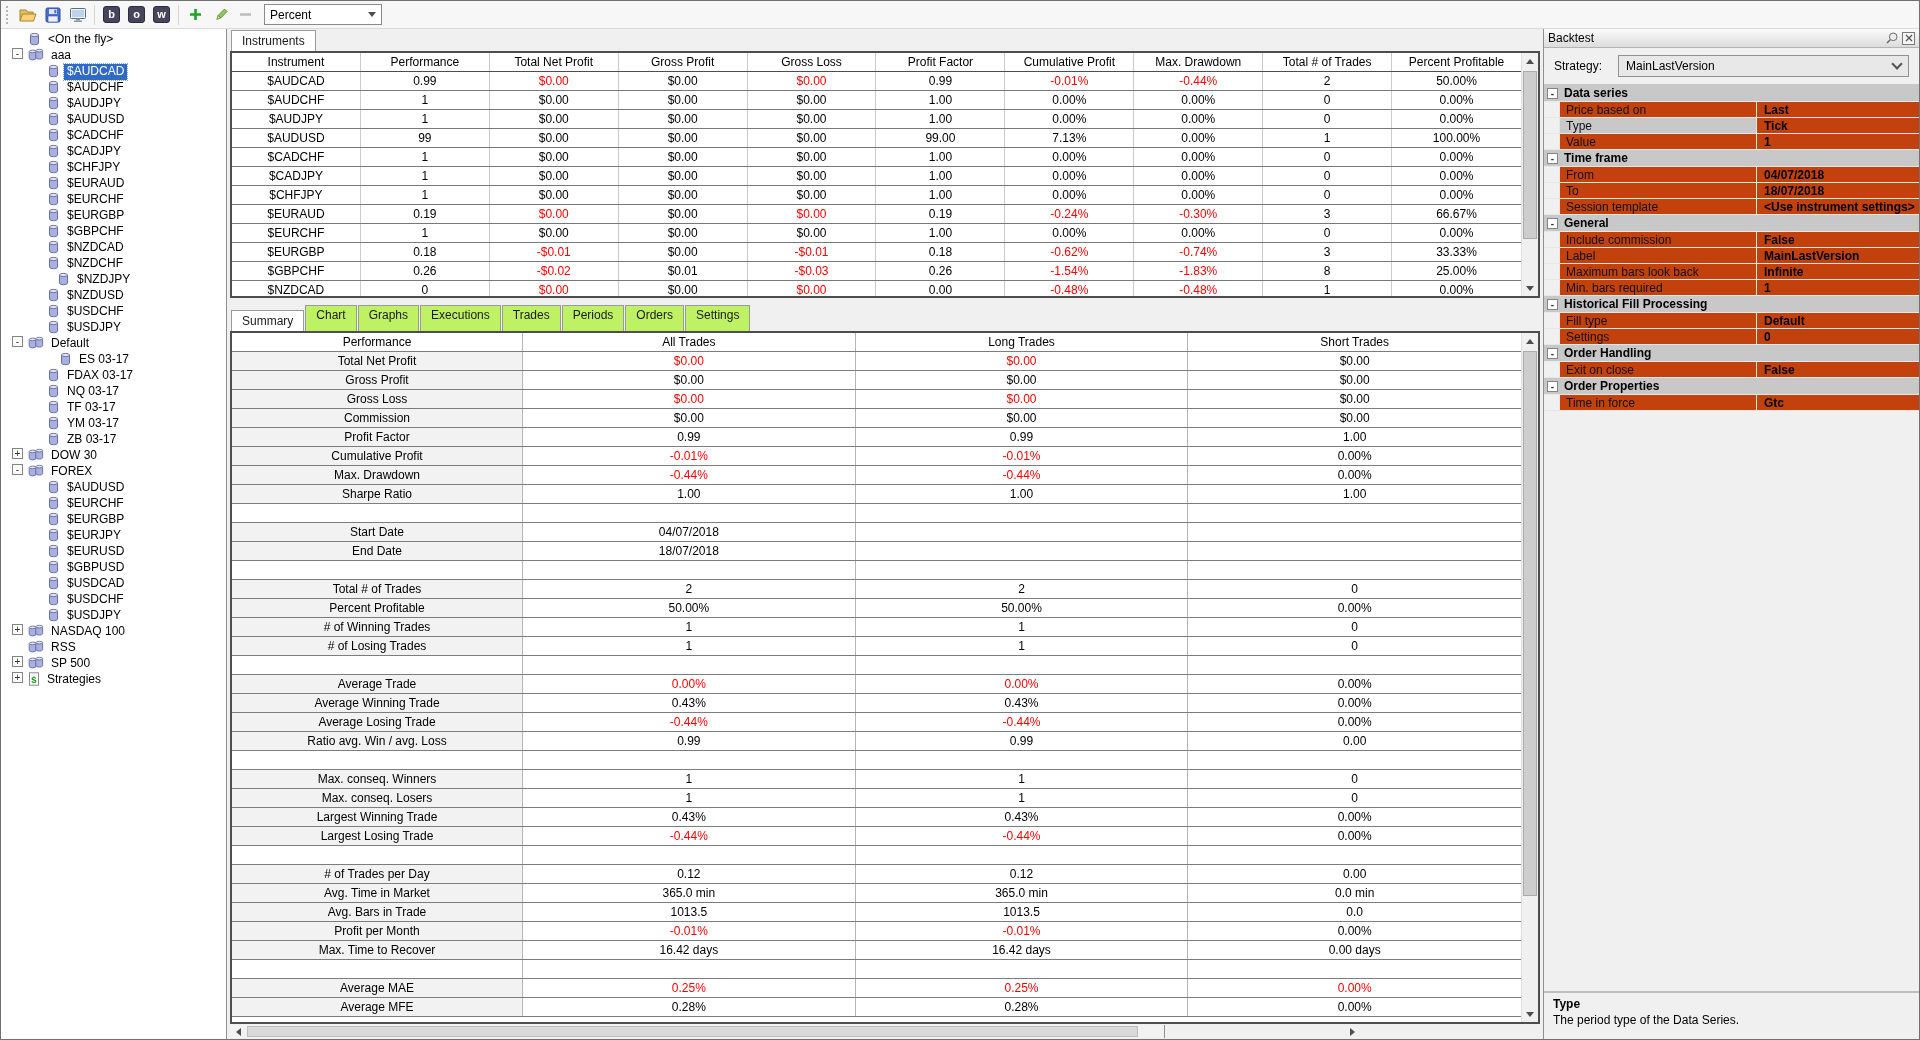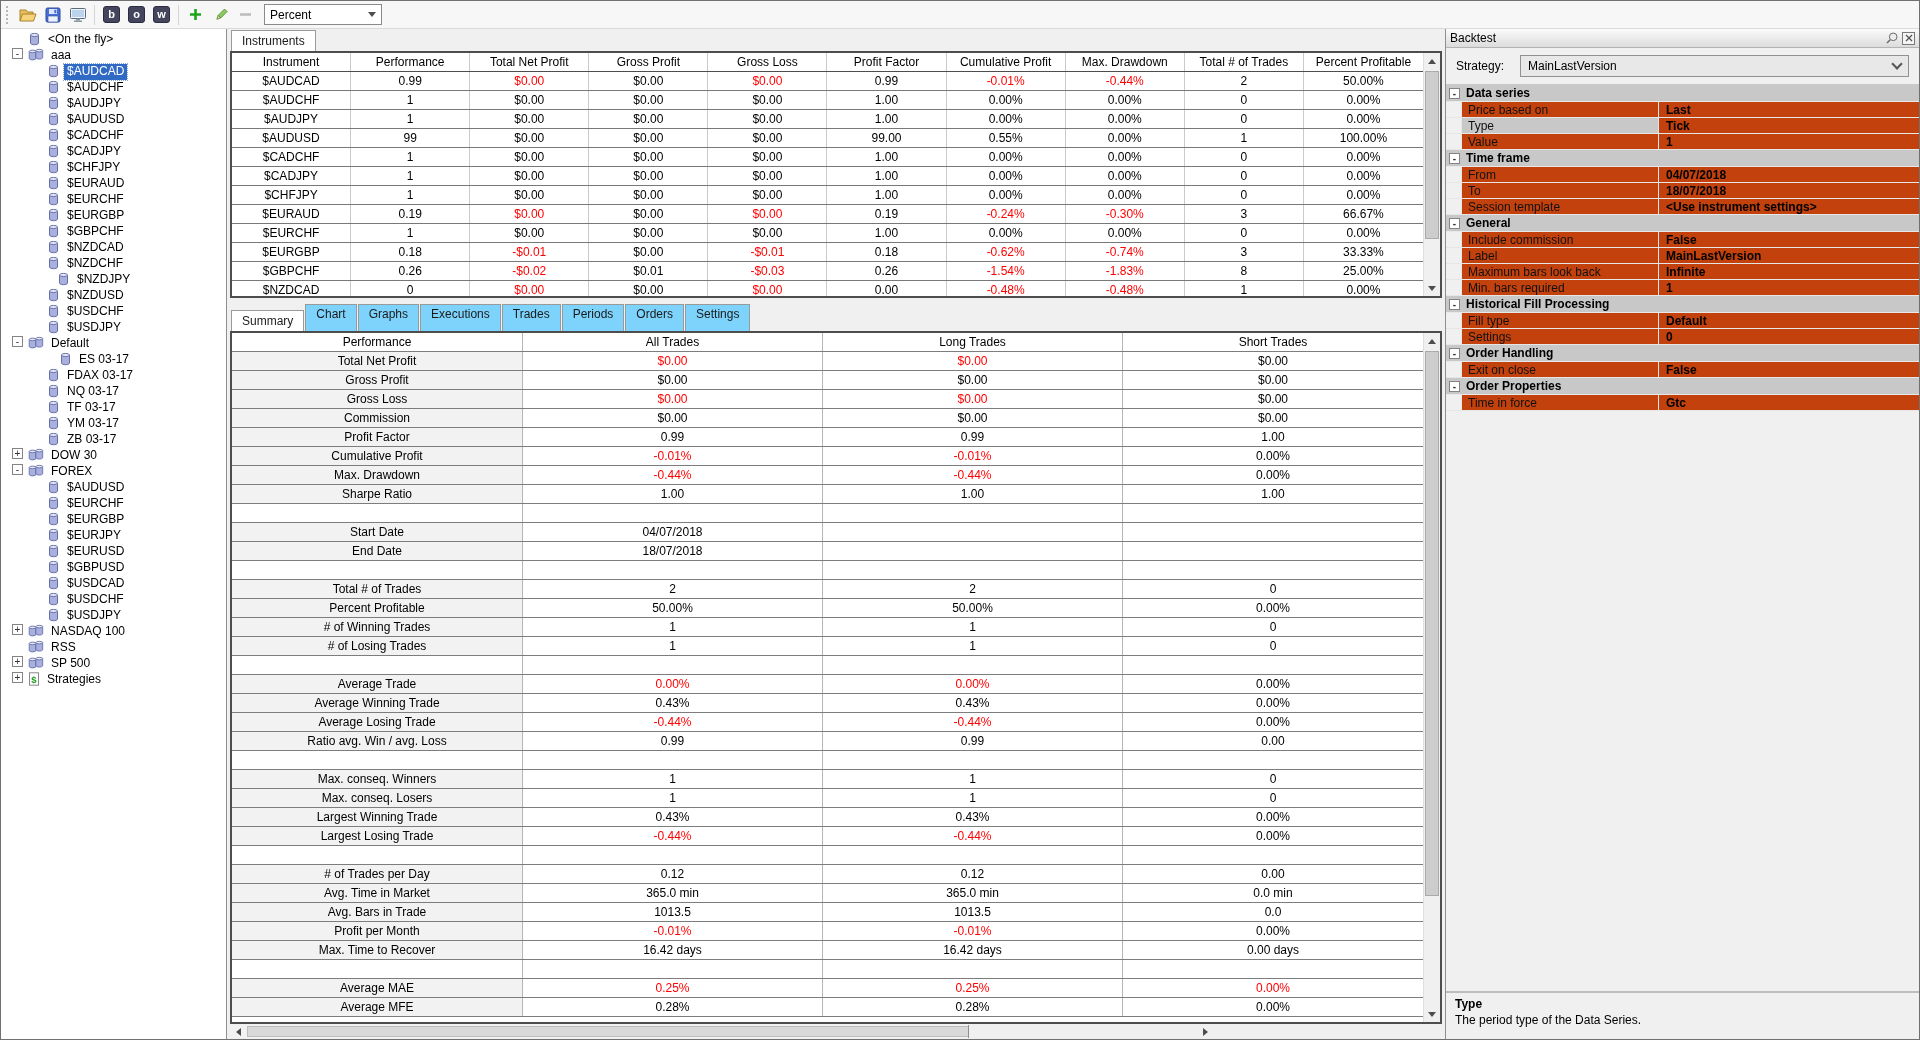--- a/index.html
+++ b/index.html
@@ -27,22 +27,22 @@
 .content{flex:1;display:flex;min-height:0}
 .tree-panel{width:226px;flex:0 0 auto;background:#fff;border-right:1px solid #8f8f8f;overflow:hidden;padding-top:3px}
 .tree-row{height:16px;display:flex;white-space:nowrap}
 .exp{width:11px;height:11px;border:1px solid #848484;background:#fff;font-size:10px;line-height:9px;text-align:center;flex:0 0 auto;color:#333}
 .exp-sp{width:11px;flex:0 0 auto}
 .tree-icon{margin:0 4px 0 5px;flex:0 0 auto;display:flex}
 .tree-label{padding:0 3px;line-height:15px}
 .tree-label.sel{background:#316ac5;color:#fff;outline:1px dotted #8aa6d6}
 
 .main{flex:1;min-width:0;display:flex;flex-direction:column;background:#f0f0f0;padding:0 3px}
-.tabstrip{height:22px;flex:0 0 auto;display:flex;align-items:center;padding-left:1px}
-.tab{padding:0 10px;height:32px;line-height:18px;background:#7dd3fc;border:1px solid #9a9a9a;border-bottom:none;margin-right:1px;color:#1a1a1a}
+.tabstrip{height:22px;flex:0 0 auto;display:flex;align-items:flex-end;padding-left:1px}
+.tab{padding:0 10px;height:26px;line-height:18px;background:#bef264;border:1px solid #9a9a9a;border-bottom:none;margin-right:1px;color:#1a1a1a}
 .tab.active{background:#fff;height:21px;line-height:21px}
 .itable-wrap{height:247px;flex:0 0 auto;position:relative;border:2px solid #4d4d4d;background:#fff;overflow:hidden}
 .grid{margin-right:17px}
 .grow{display:grid;grid-template-columns:repeat(10,1fr);height:19px;border-bottom:1px solid #787878}
 .grow.header{border-bottom:1px solid #4d4d4d}
 .gcell{display:flex;align-items:center;justify-content:center;border-right:1px solid #cacaca;overflow:hidden;white-space:nowrap}
 .gcell:last-child{border-right:none}
 .neg{color:#ff0000}
 .vscroll{position:absolute;top:0;right:0;bottom:0;width:17px;background:#f0f0f0;border-left:1px solid #dedede}
 .varrow{position:absolute;left:0;right:0;height:16px;display:flex;align-items:center;justify-content:center;background:#f0f0f0}
@@ -52,21 +52,21 @@
 .stable-wrap{flex:1;min-height:0;position:relative;border:2px solid #4d4d4d;background:#fff;overflow:hidden}
 .srow{display:grid;grid-template-columns:291px 1fr 1fr 1fr;height:19px;border-bottom:1px solid #7d7d7d}
 .scell{display:flex;align-items:center;justify-content:center;border-right:1px solid #b5b5b5;overflow:hidden;white-space:nowrap}
 .scell:last-child{border-right:none}
 .scell.lab{background:#f2f2f2}
 .hscroll{height:13px;flex:0 0 auto;margin:1px 0;position:relative;background:#f2f2f2}
 .harrow{position:absolute;top:0;bottom:0;width:16px;display:flex;align-items:center;justify-content:center}
 .harrow.left{left:0}.harrow.right{right:0}
 .hthumb{position:absolute;top:1px;bottom:1px;left:17px;width:68%;background:#d9d9d9;border:1px solid #bdbdbd}
 
-.right{width:474px;flex:0 0 auto;background:#f0f0f0;border-left:1px solid #8f8f8f;display:flex;flex-direction:column;min-height:0}
+.right{width:376px;flex:0 0 auto;background:#f0f0f0;border-left:1px solid #8f8f8f;display:flex;flex-direction:column;min-height:0}
 .rp-header{height:19px;flex:0 0 auto;background:linear-gradient(#fbfbfb,#dcdcdc);border-bottom:1px solid #b3b3b3;display:flex;align-items:center;padding:0 4px}
 .rp-title{flex:1}
 .rp-x{width:13px;height:13px;border:1px solid #7a7a7a;background:#f4f4f4;display:flex;align-items:center;justify-content:center;margin-left:3px}
 .strategy-row{height:36px;flex:0 0 auto;display:flex;align-items:center;padding:0 10px}
 .strategy-row .lab{width:64px}
 .combo2{flex:1;height:22px;background:#e8e8e8;border:1px solid #919191;display:flex;align-items:center;padding:0 7px}
 .combo2 .cv{flex:1}
 .chev{width:8px;height:8px;border-right:2px solid #555;border-bottom:2px solid #555;transform:rotate(45deg);margin-top:-4px}
 .pgrid{flex:1;min-height:0;overflow:hidden;background:#f0f0f0;border-top:1px solid #c9c9c9}
 .pg-cat{display:flex;align-items:center;height:17px;background:#c8c8c8;border-bottom:1px solid #e8e8e8;font-weight:bold;padding-left:3px}
@@ -630,21 +630,21 @@
               <div class="gcell">0</div>
               <div class="gcell">0.00%</div>
             </div>
             <div class="grow">
               <div class="gcell">$AUDUSD</div>
               <div class="gcell">99</div>
               <div class="gcell">$0.00</div>
               <div class="gcell">$0.00</div>
               <div class="gcell">$0.00</div>
               <div class="gcell">99.00</div>
-              <div class="gcell">0.55%</div>
+              <div class="gcell">7.13%</div>
               <div class="gcell">0.00%</div>
               <div class="gcell">1</div>
               <div class="gcell">100.00%</div>
             </div>
             <div class="grow">
               <div class="gcell">$CADCHF</div>
               <div class="gcell">1</div>
               <div class="gcell">$0.00</div>
               <div class="gcell">$0.00</div>
               <div class="gcell">$0.00</div>

